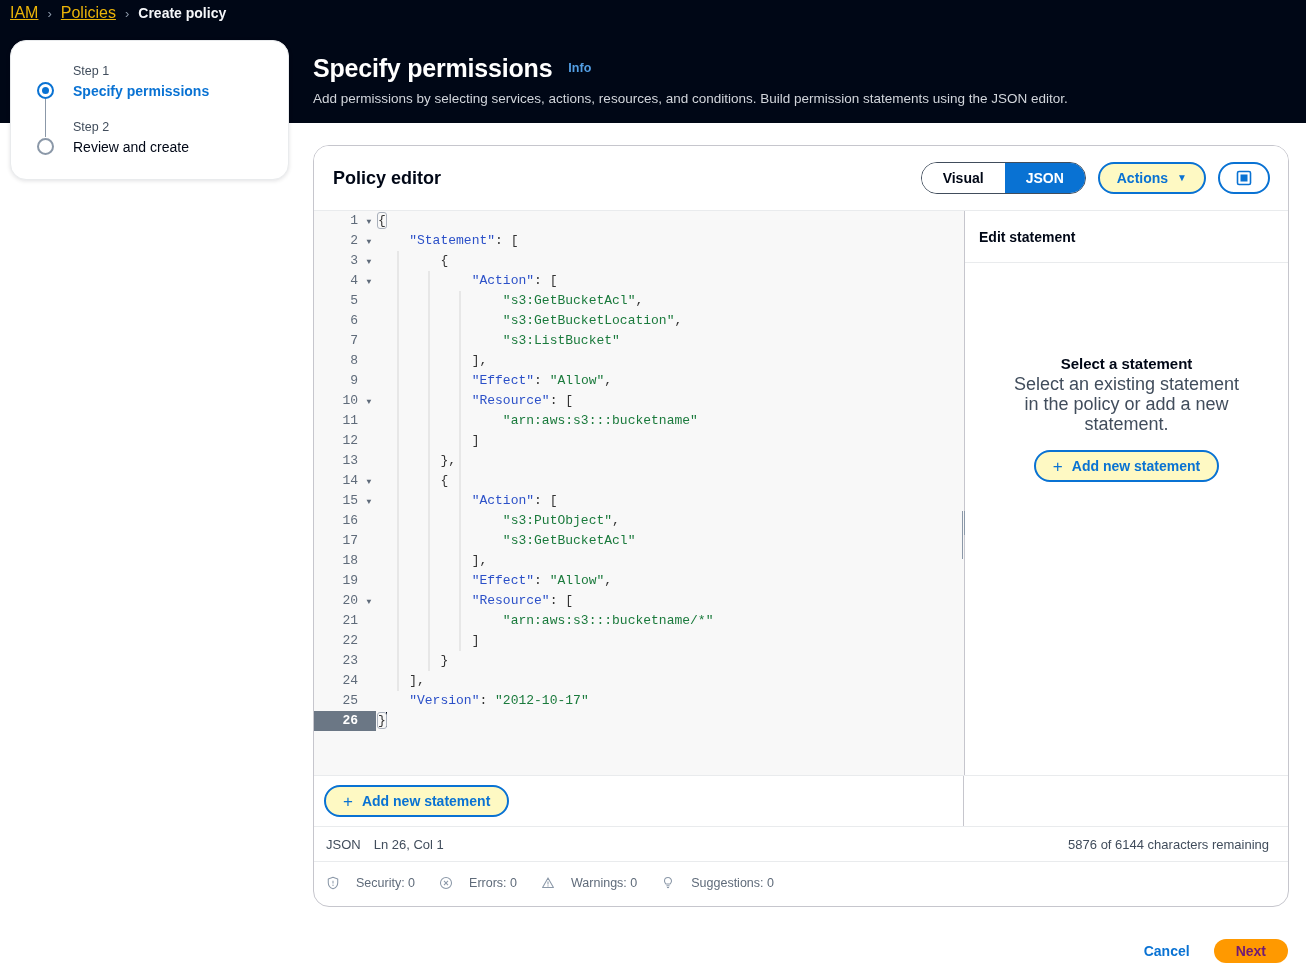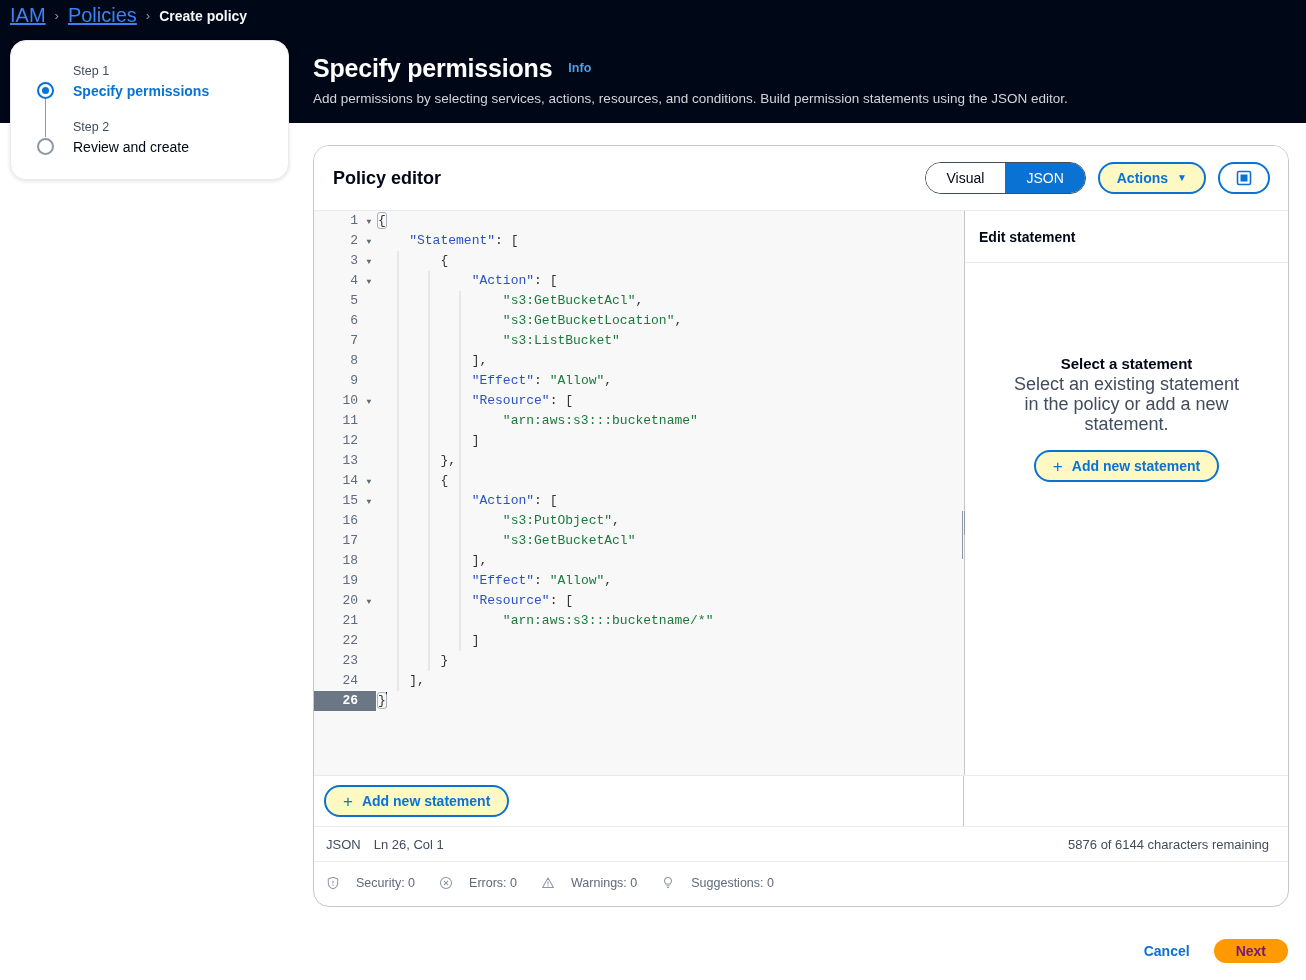--- a/index.html
+++ b/index.html
@@ -15,22 +15,22 @@
     position: absolute; top: 0; left: 0;
     width: 1306px; height: 123px;
     background: #000716;
   }
   .breadcrumb {
     position: absolute; top: 4px; left: 10px;
     display: flex; align-items: center; gap: 9px;
     font-size: 14px;
   }
   .bc-link {
-    color: #3b82f6; text-decoration: underline;
-    cursor: pointer; font-size: 20px;
+    color: #eab308; text-decoration: underline;
+    cursor: pointer; font-size: 16px;
   }
   .bc-sep { color: #8b98a8; font-size: 13px; }
   .bc-current { color: #f5f7fa; font-weight: 700; font-size: 14px; }
 
   .page-title-wrap { position: absolute; top: 54px; left: 313px; }
   .page-title {
     display: inline-block;
     font-size: 25px; font-weight: 700; color: #ffffff;
     letter-spacing: -0.2px;
   }
@@ -94,21 +94,21 @@
   }
   .editor-title { font-size: 18px; font-weight: 700; color: #000716; }
   .header-controls { display: flex; align-items: center; gap: 12px; }
 
   .segmented {
     display: flex; border: 1px solid #414d5c;
     border-radius: 18px; overflow: hidden; height: 32px;
   }
   .seg {
     display: flex; align-items: center; justify-content: center;
-    padding: 0 21px; font-size: 14px; font-weight: 400;
+    padding: 0 21px; font-size: 14px; font-weight: 700;
     cursor: pointer; background: #ffffff; color: #000716;
   }
   .seg.active { background: #0972d3; color: #ffffff; }
 
   .btn-outline {
     height: 32px; padding: 0 17px;
     border: 2px solid #0972d3; border-radius: 18px;
     background: #fef9c3; color: #0972d3;
     font-size: 14px; font-weight: 700; cursor: pointer;
     display: flex; align-items: center; gap: 9px;
@@ -433,20 +433,25 @@
           </div>
           <div class="code-line">
             <div class="gutter">23</div>
             <div class="fold"></div>
             <div class="code-text"><span class="tok-punct">        </span><span class="tok-punct">}</span></div>
           </div>
           <div class="code-line">
             <div class="gutter">24</div>
             <div class="fold"></div>
             <div class="code-text"><span class="tok-punct">    </span><span class="tok-punct">]</span><span class="tok-punct">,</span></div>
+          </div>
+          <div class="code-line">
+            <div class="gutter">25</div>
+            <div class="fold"></div>
+            <div class="code-text"><span class="tok-punct">    </span><span class="tok-key">"Version"</span><span class="tok-punct">:</span><span class="tok-punct"> </span><span class="tok-str">"2012-10-17"</span></div>
           </div>
           <div class="code-line current">
             <div class="gutter">26</div>
             <div class="fold"></div>
             <div class="code-text"><span class="tok-punct"></span><span class="tok-punct bracket-box">}</span><span class="caret-bar"></span></div>
           </div>
           <div class="indent-guides"><svg width="260" height="520">
               <line x1="22" y1="40" x2="22" y2="480" stroke="#d6d6d6" stroke-width="1"></line>
               <line x1="53" y1="60" x2="53" y2="460" stroke="#d6d6d6" stroke-width="1"></line>
               <line x1="84" y1="80" x2="84" y2="440" stroke="#d6d6d6" stroke-width="1"></line>

